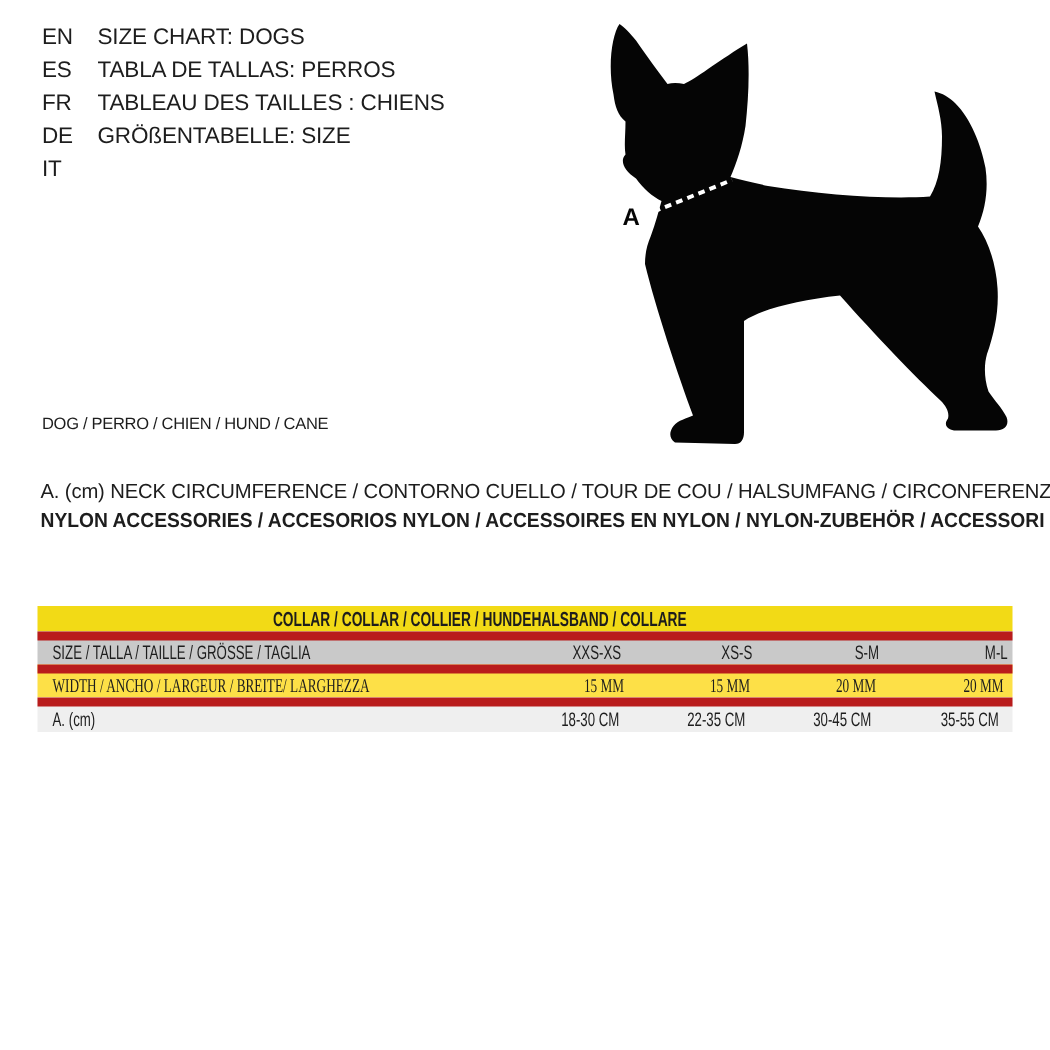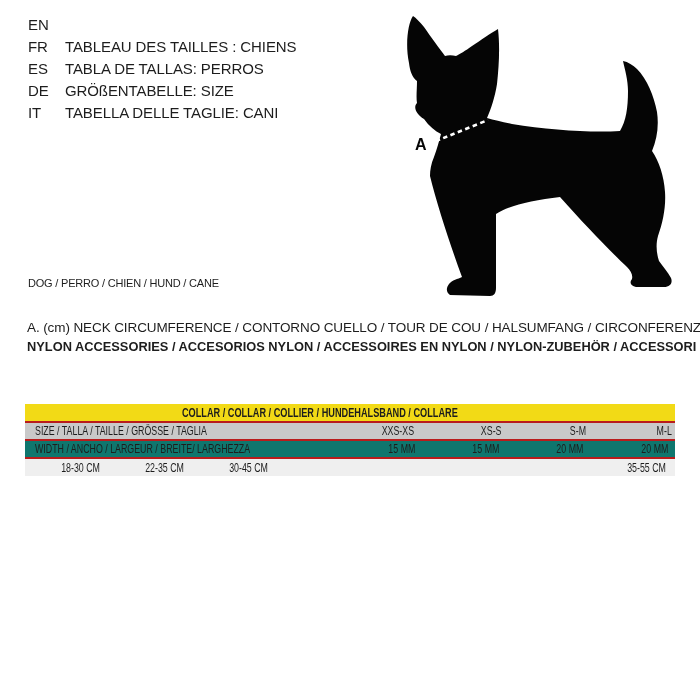--- a/index.html
+++ b/index.html
@@ -25,55 +25,55 @@
   
   .species-line{position:absolute;left:28px;top:277px;font-size:11px;letter-spacing:-0.2px;white-space:nowrap;}
   
   .circ-note{position:absolute;left:27px;top:320px;font-size:13.5px;letter-spacing:-0.1px;white-space:nowrap;}
   .nylon-note{position:absolute;left:27px;top:339px;font-size:13.5px;font-weight:bold;white-space:nowrap;
               transform:scaleX(0.95);transform-origin:left center;}
   
   .size-table{position:absolute;left:25px;top:404px;width:650px;font-size:13px;}
   .thead{background:var(--yellow);height:17px;line-height:17px;font-weight:bold;font-size:13.5px;
          text-align:center;padding-right:60px;box-sizing:border-box;}
-  .trow{display:flex;border-top:2px solid #b91c1c;height:16px;line-height:16px;}
+  .trow{display:flex;border-top:6px solid #b91c1c;height:16px;line-height:16px;}
   .trow.gray{background:var(--row_gray);}
-  .trow.white{background:#0f766e;}
+  .trow.white{background:#fde047;font-family:Liberation Serif, serif;}
   .trow.light{background:var(--row_light);height:17px;line-height:17px;}
   .tc-label{width:313px;flex:0 0 313px;padding-left:10px;box-sizing:border-box;text-align:left;overflow:hidden;}
   .tc-val{width:84px;flex:0 0 84px;text-align:right;overflow:visible;}
   .tc-val:last-child{flex:1 1 auto;}
   .cnd{display:inline-block;transform:scaleX(0.68);white-space:nowrap;}
   .tc-label .cnd{transform-origin:left center;}
   .tc-val .cnd,.thead .cnd{transform-origin:center center;}
 </style>
 </head>
 <body>
 
 <div class="canvas">
 
   <div class="lang-block">
     <div class="lang-row">
       <span class="lang-code">EN</span>
+      <span class="lang-label">SIZE CHART: DOGS</span>
+    </div>
+    <div class="lang-row">
+      <span class="lang-code">ES</span>
+      <span class="lang-label">TABLA DE TALLAS: PERROS</span>
     </div>
     <div class="lang-row">
       <span class="lang-code">FR</span>
       <span class="lang-label">TABLEAU DES TAILLES : CHIENS</span>
-    </div>
-    <div class="lang-row">
-      <span class="lang-code">ES</span>
-      <span class="lang-label">TABLA DE TALLAS: PERROS</span>
     </div>
     <div class="lang-row">
       <span class="lang-code">DE</span>
       <span class="lang-label">GRÖßENTABELLE: SIZE</span>
     </div>
     <div class="lang-row">
       <span class="lang-code">IT</span>
-      <span class="lang-label">TABELLA DELLE TAGLIE: CANI</span>
     </div>
   </div>
 
   <svg class="dog-figure" viewBox="390 0 290 310" xmlns="http://www.w3.org/2000/svg" aria-hidden="true">
     <path fill="#050505" d="
       M 413 16
       C 408 23 405 44 409 63
       C 410 71 412 77 417 81
       C 417 89 416 97 417 103
       C 413 107 416 114 424 119
@@ -142,20 +142,22 @@
       <div class="tc-val">
         <span class="cnd">15 MM</span></div>
       <div class="tc-val">
         <span class="cnd">15 MM</span></div>
       <div class="tc-val">
         <span class="cnd">20 MM</span></div>
       <div class="tc-val">
         <span class="cnd">20 MM</span></div>
     </div>
     <div class="trow light">
+      <div class="tc-label">
+        <span class="cnd">A. (cm)</span></div>
       <div class="tc-val">
         <span class="cnd">18-30 CM</span></div>
       <div class="tc-val">
         <span class="cnd">22-35 CM</span></div>
       <div class="tc-val">
         <span class="cnd">30-45 CM</span></div>
       <div class="tc-val">
         <span class="cnd">35-55 CM</span></div>
     </div>
   </div>

